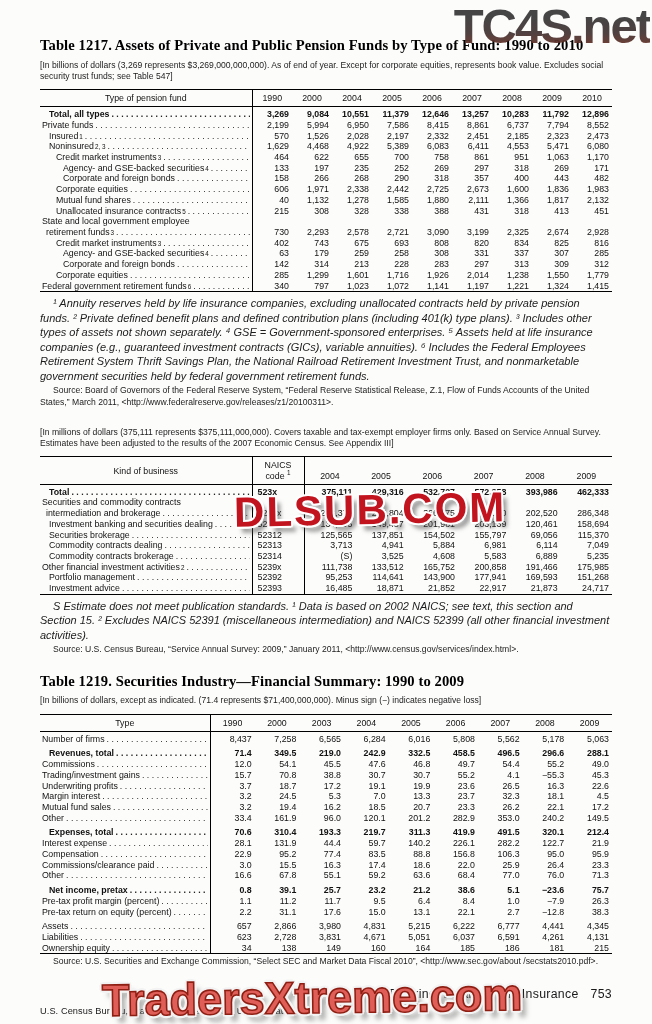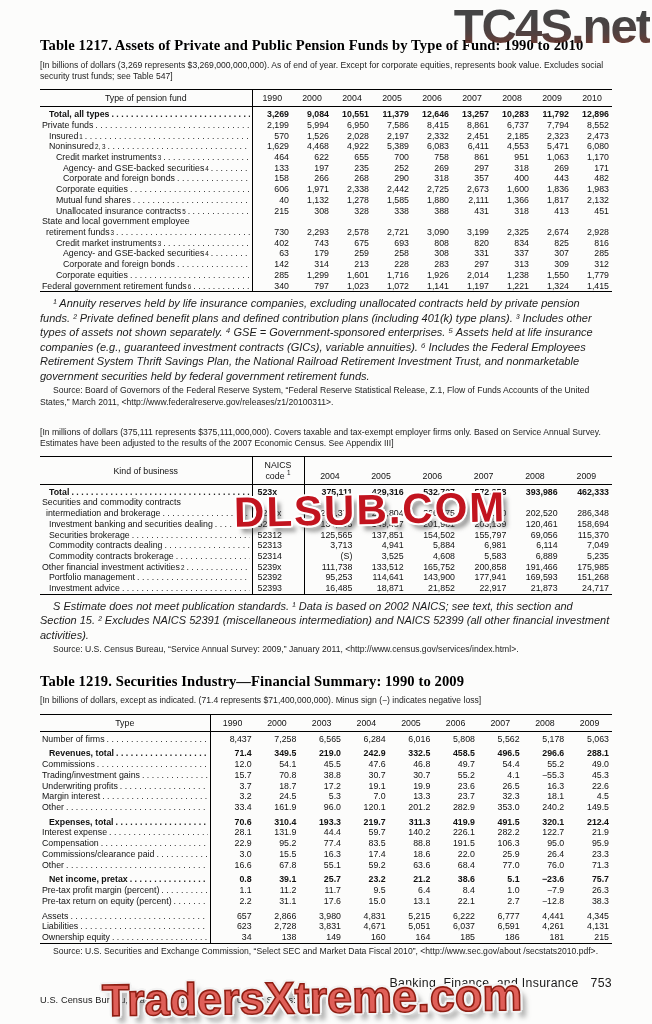--- a/index.html
+++ b/index.html
@@ -713,20 +713,37 @@
             <td class="num">7.0</td>
             <td class="num">13.3</td>
             <td class="num">23.7</td>
             <td class="num">32.3</td>
             <td class="num">18.1</td>
             <td class="num">4.5</td>
           </tr>
           <tr>
             <td class="lbl">
               <div class="lblrow" style="padding-left: 0px;">
+                <span class="ltxt">Mutual fund sales</span>
+                <span class="dots"></span>
+              </div>
+            </td>
+            <td class="num vl">3.2</td>
+            <td class="num">19.4</td>
+            <td class="num">16.2</td>
+            <td class="num">18.5</td>
+            <td class="num">20.7</td>
+            <td class="num">23.3</td>
+            <td class="num">26.2</td>
+            <td class="num">22.1</td>
+            <td class="num">17.2</td>
+          </tr>
+          <tr>
+            <td class="lbl">
+              <div class="lblrow" style="padding-left: 0px;">
                 <span class="ltxt">Other</span>
                 <span class="dots"></span>
               </div>
             </td>
             <td class="num vl">33.4</td>
             <td class="num">161.9</td>
             <td class="num">96.0</td>
             <td class="num">120.1</td>
             <td class="num">201.2</td>
             <td class="num">282.9</td>
@@ -773,21 +790,21 @@
               <div class="lblrow" style="padding-left: 0px;">
                 <span class="ltxt">Compensation</span>
                 <span class="dots"></span>
               </div>
             </td>
             <td class="num vl">22.9</td>
             <td class="num">95.2</td>
             <td class="num">77.4</td>
             <td class="num">83.5</td>
             <td class="num">88.8</td>
-            <td class="num">191.5</td>
+            <td class="num">156.8</td>
             <td class="num">106.3</td>
             <td class="num">95.0</td>
             <td class="num">95.9</td>
           </tr>
           <tr>
             <td class="lbl">
               <div class="lblrow" style="padding-left: 0px;">
                 <span class="ltxt">Commissions/clearance paid</span>
                 <span class="dots"></span>
               </div>

